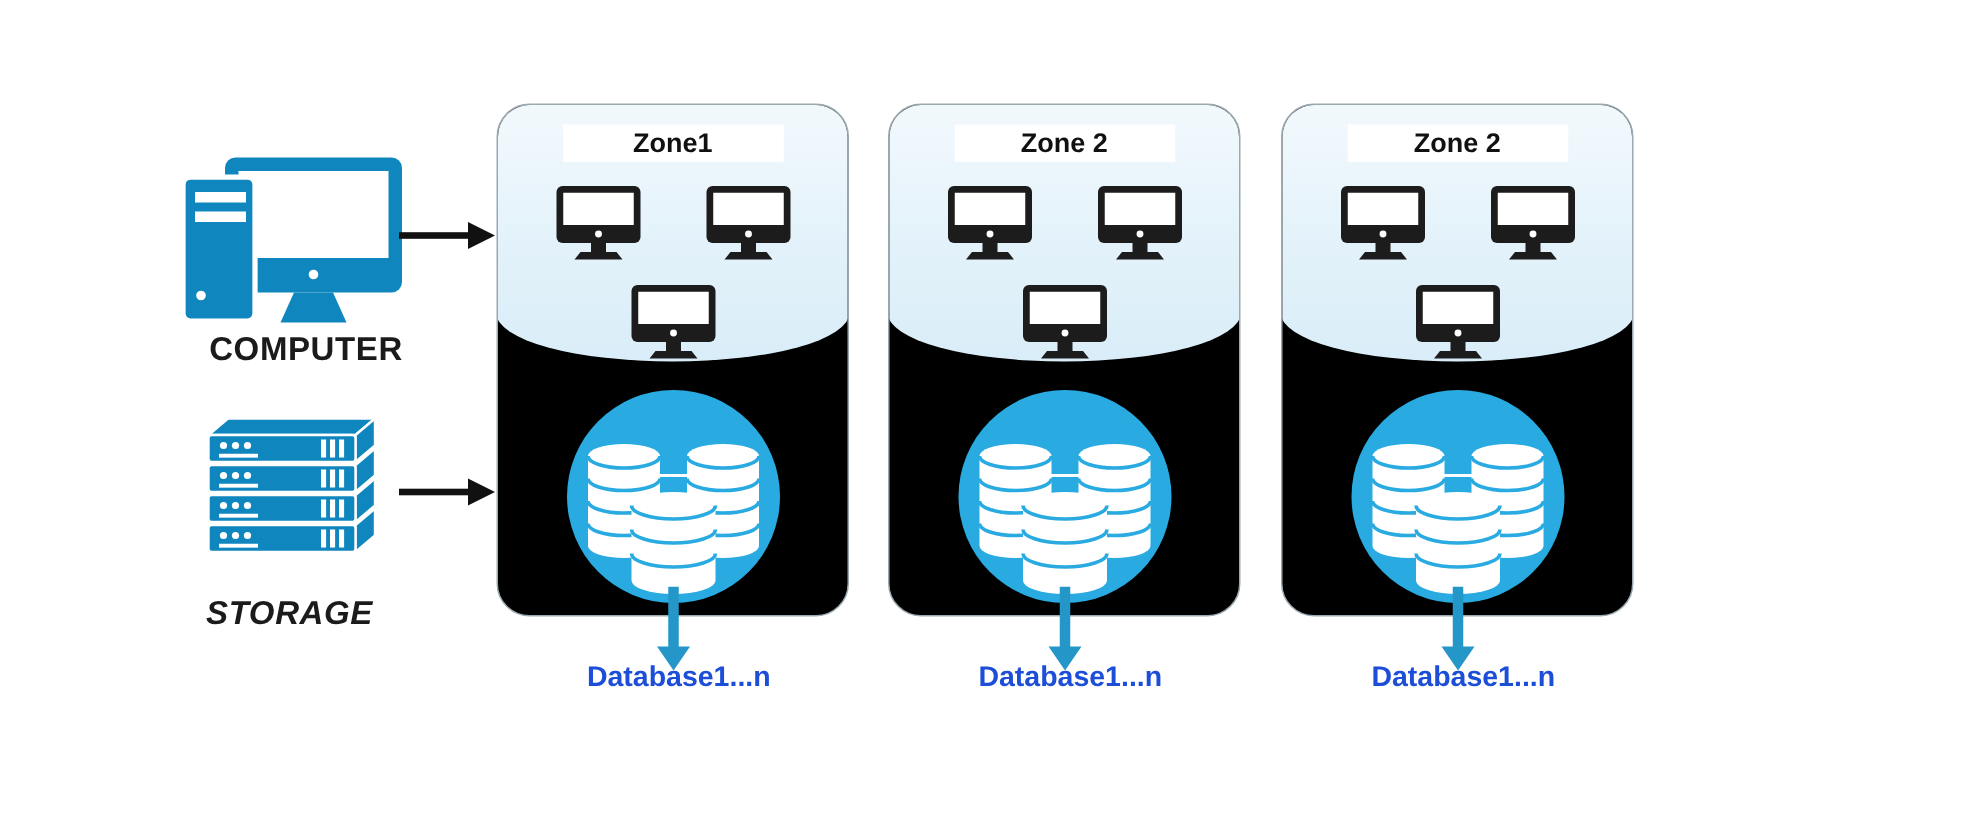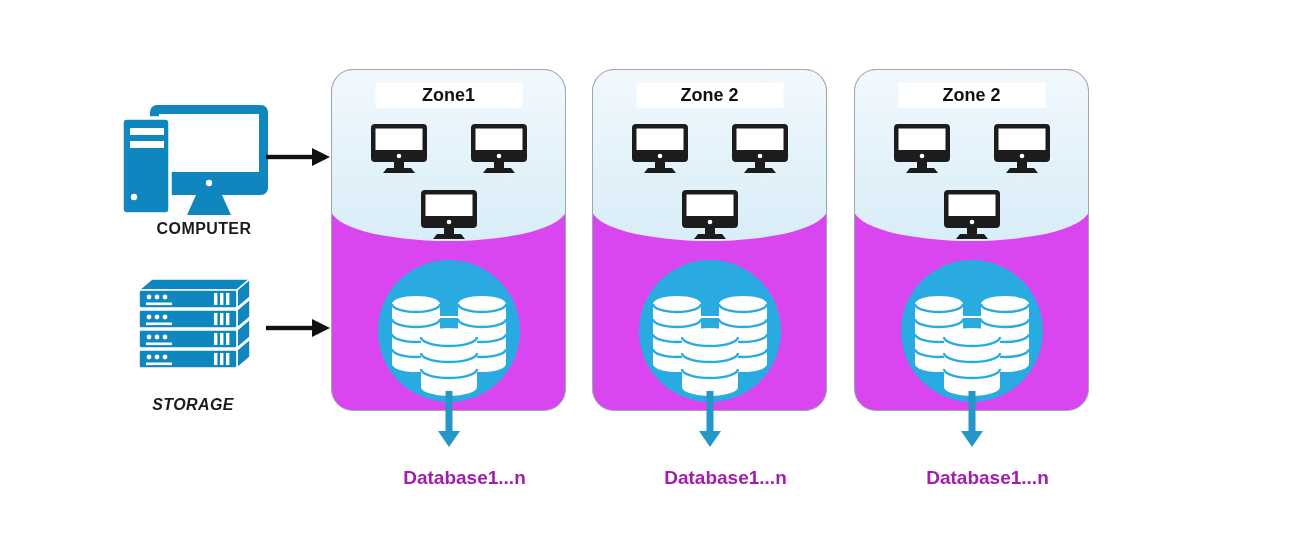--- a/index.html
+++ b/index.html
@@ -6,39 +6,39 @@
   html,body { background:#fff; }
   body { font-family:"Liberation Sans", sans-serif; }
   #canvas {
     position:relative; width:1308px; height:546px; background:#ffffff;
     overflow:hidden;
   }
 
   
   .src-label {
     position:absolute; text-align:center; color:#1b1b1b;
-    font-size:16px; font-weight:600; letter-spacing:0.4px;
+    font-size:22px; font-weight:600; letter-spacing:0.4px;
   }
   #computer-icon { position:absolute; left:118px; top:98px; }
   #computer-label { left:128px; top:220px; width:152px; }
   #storage-icon { position:absolute; left:130px; top:276px; }
   #storage-label { left:128px; top:396px; width:130px;font-style:italic; }
   .black-arrow { position:absolute; left:266px; }
   #arrow-computer { top:147px; }
   #arrow-storage { top:318px; }
 
   
   .zone-col { position:absolute; top:69px; width:235px; height:430px; }
   #zone-col-1 { left:331px; }
   #zone-col-2 { left:592px; }
   #zone-col-3 { left:854px; }
 
   .zone-card {
     position:absolute; left:0; top:0; width:235px; height:342px;
-    background:#d946ef;
+    background:#000000;
     border:1px solid #9aa9b0;
     border-radius:22px;
     overflow:hidden;
   }
   .zone-glow {
     position:absolute; left:-1px; top:-1px; right:-1px; height:172px;
     background:linear-gradient(180deg, #f2f9fd 0%, #e3f2fa 55%, #d9edf8 100%);
     border-radius:22px 22px 50% 50% / 22px 22px 32px 32px;
   }
   .zone-label-box {
@@ -50,22 +50,22 @@
     font-size:18px; font-weight:bold; color:#111;
   }
   .mon { position:absolute; width:60px; height:52px; }
   .mon-a { left:37px; top:52px; }
   .mon-b { left:137px; top:52px; }
   .mon-c { left:87px; top:118px; }
   .dbcircle { position:absolute; left:42px; top:186px; width:150px; height:150px; }
 
   .down-arrow { position:absolute; left:50%; transform:translateX(-50%); top:322px; width:24px; height:56px; }
   .db-label {
-    position:absolute; top:372px; left:16px; width:100%;
-    text-align:center; font-size:19px; font-weight:600; color:#a21caf;margin-top:26px;
+    position:absolute; top:372px; left:4px; width:100%;
+    text-align:center; font-size:19px; font-weight:600; color:#1d4ed8;
   }
   svg { display:block; }
   #svg-defs { position:absolute; width:0; height:0; }
 </style>
 </head>
 <body>
 
 <svg id="svg-defs" aria-hidden="true">
   <defs>
 

